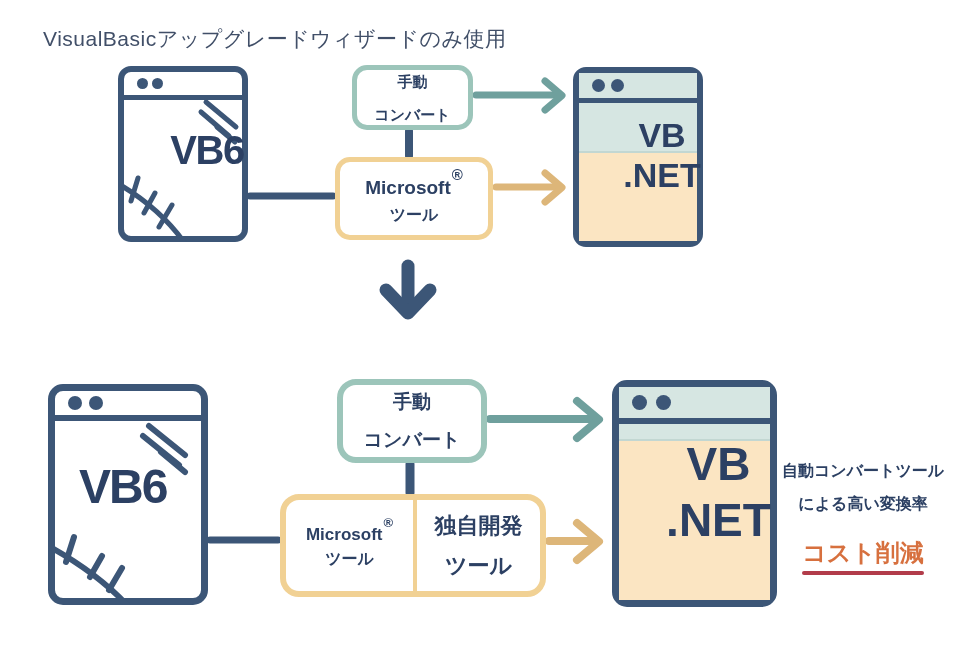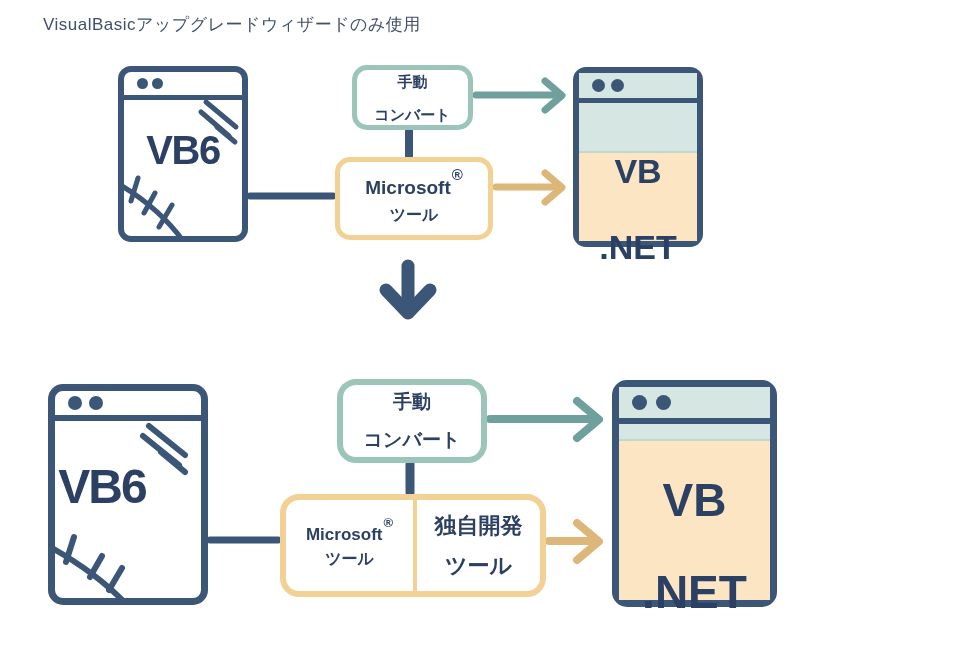--- a/index.html
+++ b/index.html
@@ -8,36 +8,36 @@
     --yellow-border:#F1D194; --yellow-arrow:#DDB679; --tan-fill:#FBE5C2;
     --crimson:#A64459; --orange:#D7703E; --underline:#B23C4A; --teal-edge:#C2D7D2;
   }
   html,body{margin:0;padding:0;background:#fff;}
   .canvas{position:relative;width:960px;height:650px;background:#fff;overflow:hidden;
           font-family:"Liberation Sans","DejaVu Sans",sans-serif;}
   .overlay{position:absolute;left:0;top:0;width:960px;height:650px;pointer-events:none;z-index:1;}
   .overlay line,.overlay polyline{fill:none;stroke-linecap:round;stroke-linejoin:round;}
 
   .sec-title{position:absolute;z-index:2;white-space:nowrap;}
-  .title-top{left:43px;top:13px;font-size:17px;font-weight:500;letter-spacing:.5px;color:var(--title-navy);}
+  .title-top{left:43px;top:25px;font-size:21px;font-weight:500;letter-spacing:.5px;color:var(--title-navy);}
   .title-bottom{left:45px;top:322px;font-size:27px;font-weight:500;letter-spacing:2px;color:var(--crimson);}
 
   .window{position:absolute;z-index:2;background:#fff;border-style:solid;border-color:var(--navy);
           box-sizing:border-box;display:flex;flex-direction:column;}
   .titlebar{display:flex;align-items:center;border-bottom-style:solid;border-bottom-color:var(--navy);
             flex:0 0 auto;box-sizing:content-box;}
   .dot{border-radius:50%;background:var(--navy);flex:0 0 auto;}
   .tb-teal{background:var(--teal-fill);}
   .strip-teal{background:var(--teal-fill);border-bottom:2px solid var(--teal-edge);flex:0 0 auto;box-sizing:border-box;}
   .strip-tan{background:var(--tan-fill);flex:1 1 auto;}
   .deco{position:absolute;pointer-events:none;}
   .deco line,.deco path{fill:none;stroke:var(--navy);stroke-linecap:round;}
   .win-label{position:absolute;left:0;width:100%;text-align:center;color:var(--text-navy);
-             font-weight:800;line-height:1;z-index:3;}
-  .win-label span{display:block;margin-top:36px;}
+             font-weight:800;line-height:1;z-index:3;padding-left:24px;}
+  .win-label span{display:block;}
 
   .pill{position:absolute;z-index:2;background:#fff;box-sizing:border-box;border-style:solid;
         display:flex;flex-direction:column;align-items:center;justify-content:center;
         text-align:center;font-weight:700;color:var(--text-navy);white-space:nowrap;}
   .pill-teal{border-color:var(--teal-border);gap:16px;}
   .pill-yellow{border-color:var(--yellow-border);justify-content:center;}
   .reg{font-size:15px;position:relative;top:-7px;margin-left:1px;}
   .reg-sm{font-size:13px;top:-6px;}
 
   .combo{flex-direction:row;align-items:stretch;padding:0;}
@@ -181,14 +181,20 @@
       <span class="dot" style="width:15px;height:15px;"></span>
     </div>
     <div class="strip-teal" style="height:17px;"></div>
     <div class="strip-tan"></div>
     <div class="win-label" style="top:49px;font-size:46px;line-height:56px;">
       <span>VB</span>
       <span>.NET</span>
     </div>
   </div>
 
+  <div class="benefits">
+    <div class="benefit-line">自動コンバートツール</div>
+    <div class="benefit-line l2">による高い変換率</div>
+    <div class="benefit-highlight">コスト削減</div>
+    <div class="benefit-underline"></div>
+  </div>
 
 </div>
 
 </body></html>

